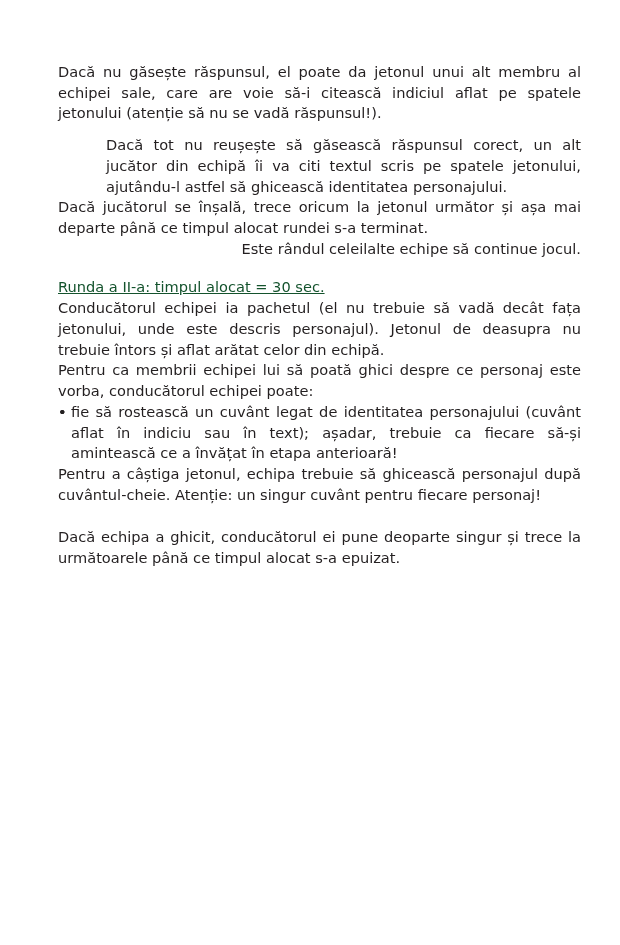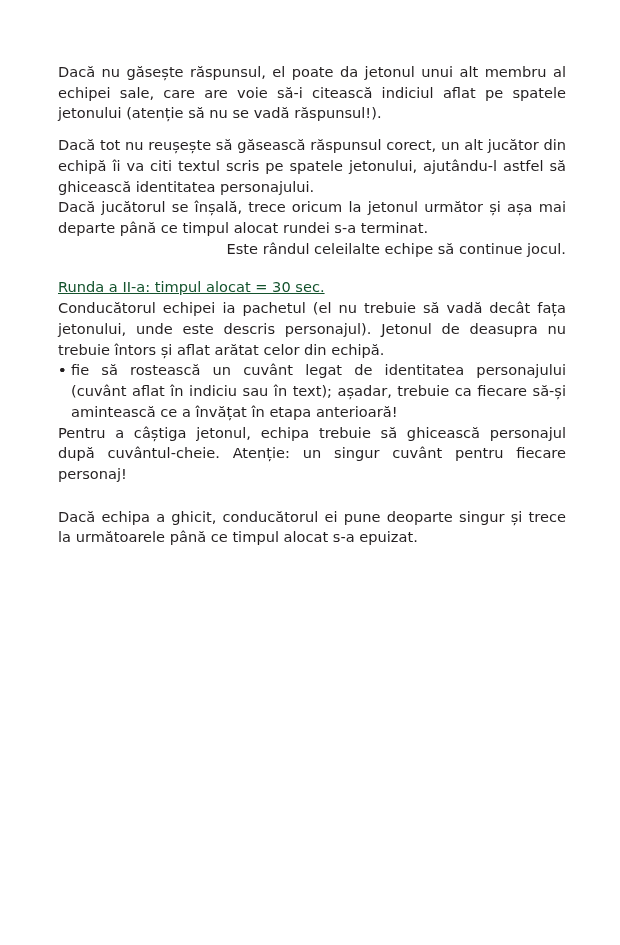--- a/index.html
+++ b/index.html
@@ -12,34 +12,35 @@
     background: #ffffff;
     font-family: "DejaVu Sans", sans-serif;
     color: #231f20;
     overflow: hidden;
   }
   .page {
     position: relative;
     width: 620px;
     height: 945px;
     box-sizing: border-box;
-    padding: 62px 54px 0 58px;
+    padding: 62px 39px 0 58px;
   }
   .body-text {
     font-size: 14.6px;
     line-height: 1.42;
     text-align: justify;
     text-justify: inter-word;
     hyphens: manual;
   }
   p {
     margin: 0 0 0 0;
   }
   p.gap-before {
     margin-top: 11px;
+    margin-left: 48px;
   }
   .heading-underline {
     color: #14532d;
     text-decoration: underline;
     text-align: left;
     margin-top: 18px;
   }
   .bullet-list {
     margin: 0;
     padding: 0;
@@ -69,20 +70,21 @@
   <div class="body-text">
 
     <p>Dacă nu găsește răspunsul, el poate da jetonul unui alt membru al echipei sale, care are voie să-i citească indiciul aflat pe spatele jetonului (atenție să nu se vadă răspunsul!).</p>
     <p class="gap-before">Dacă tot nu reușește să găsească răspunsul corect, un alt jucător din echipă îi va citi textul scris pe spatele jetonului, ajutându-l astfel să ghicească identitatea personajului.</p>
     <p>Dacă jucătorul se înșală, trece oricum la jetonul următor și așa mai departe până ce timpul alocat rundei s-a terminat.</p>
     <p class="no-justify">Este rândul celeilalte echipe să continue jocul.</p>
 
     <p class="heading-underline">Runda a II-a: timpul alocat = 30 sec.</p>
 
     <p>Conducătorul echipei ia pachetul (el nu trebuie să vadă decât fața jetonului, unde este descris personajul). Jetonul de deasupra nu trebuie întors și aflat arătat celor din echipă.</p>
+    <p>Pentru ca membrii echipei lui să poată ghici despre ce personaj este vorba, conducătorul echipei poate:</p>
 
     <ul class="bullet-list">
       <li>
         <span class="bullet">•</span>
       </li>
       <li>
         <span class="bullet">•</span>
         <span>fie să rostească un cuvânt legat de identitatea personajului (cuvânt aflat în indiciu sau în text); așadar, trebuie ca fiecare să-și amintească ce a învățat în etapa anterioară!</span>
       </li>
     </ul>

